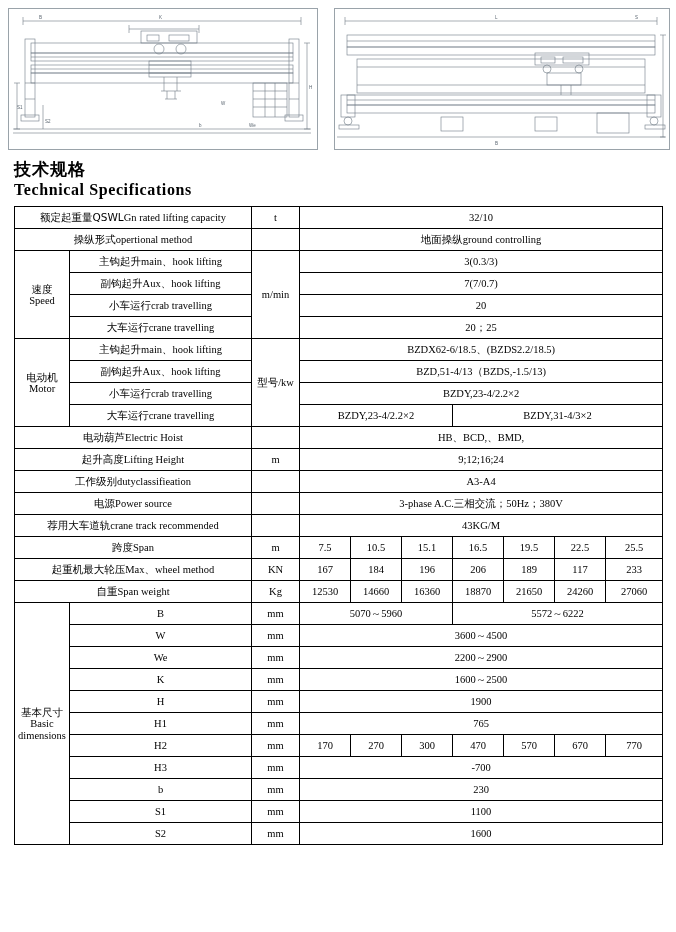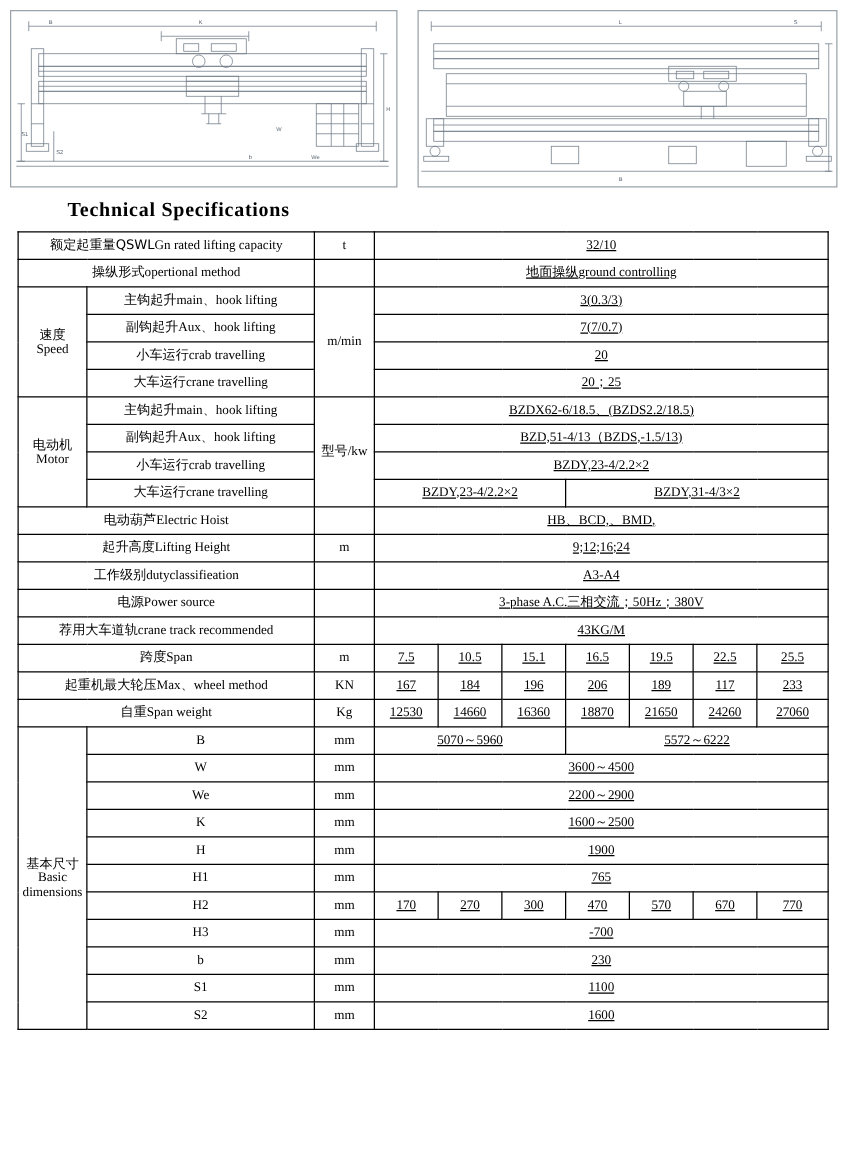--- a/index.html
+++ b/index.html
@@ -37,21 +37,20 @@
     letter-spacing:1px;
     line-height:20px;
   }
   .title-en{
     font-family:"Liberation Serif", serif;
     font-weight:bold;
     font-size:16px;
     letter-spacing:0.6px;
     line-height:20px;
     margin-top:1px;
-    margin-left:40px;
   }
 
   table.spec{
     border-collapse:collapse;
     width:648px;
     margin:3px 0 0 14px;
     table-layout:fixed;
   }
   table.spec td{
     border:1px solid #000;
@@ -66,21 +65,21 @@
   td.lbl{
     font-size:10.5px;
     margin-top:40px;
   }
   .cn{font-family:"DejaVu Sans", sans-serif;}
   td.grp{
     font-size:10.5px;
     line-height:12px;
   }
   td.unit{font-size:10.5px;}
-  td.val{font-size:10.5px;text-decoration:underline;}
+  td.val{font-size:10.5px;}
 </style>
 </head>
 <body>
 
 <div class="drawings">
 
   <div class="dwg left">
     <svg width="306" height="138" viewBox="0 0 306 138" xmlns="http://www.w3.org/2000/svg">
       <g stroke="#6e7a85" stroke-width="0.6" fill="none">
 
@@ -199,20 +198,21 @@
       <g fill="#5a6570" font-family="Liberation Sans, sans-serif" font-size="4.5">
         <text x="160" y="10">L</text>
         <text x="300" y="10">S</text>
         <text x="160" y="136">B</text>
       </g>
     </svg>
   </div>
 </div>
 
 <div class="title-zone">
+  <div class="title-cn">技术规格</div>
   <div class="title-en">Technical Specifications</div>
 </div>
 
 <table class="spec">
   <colgroup>
     <col style="width:55px">
       <col style="width:182px">
       <col style="width:48px">
     <col style="width:51px">
       <col style="width:51px">

